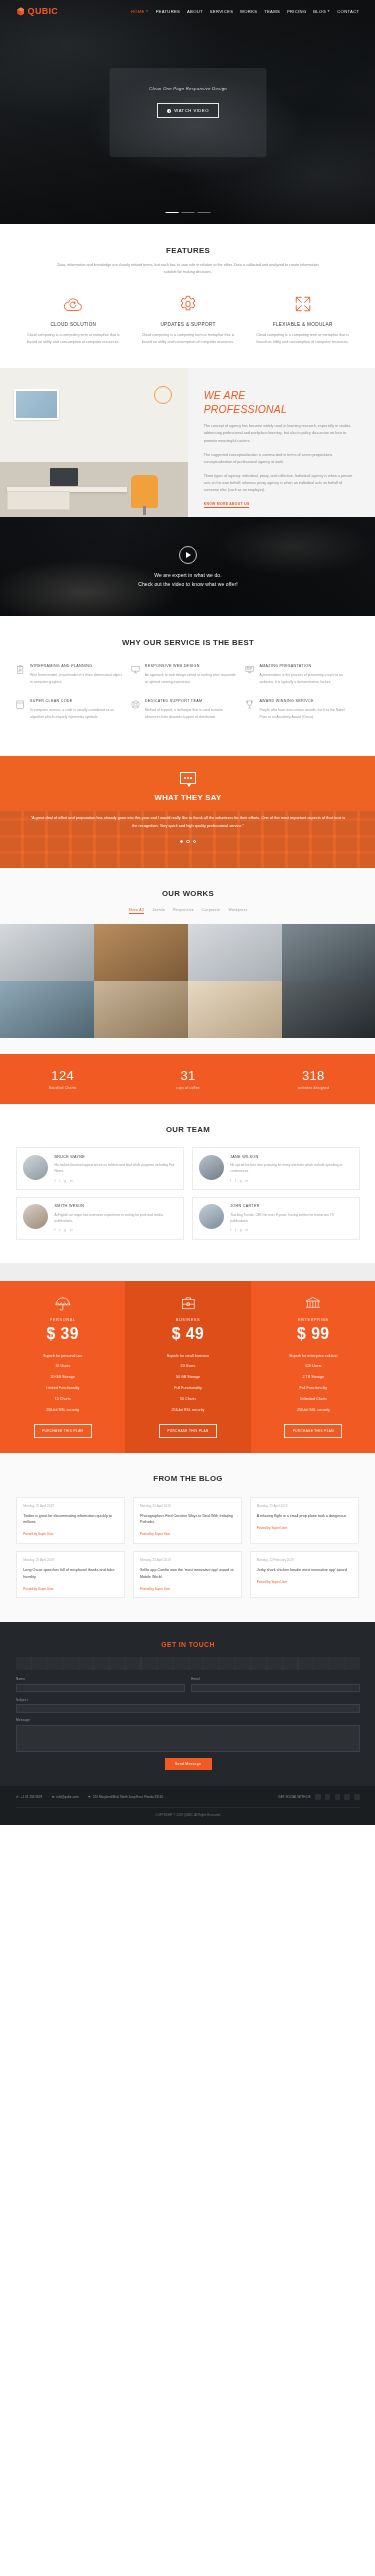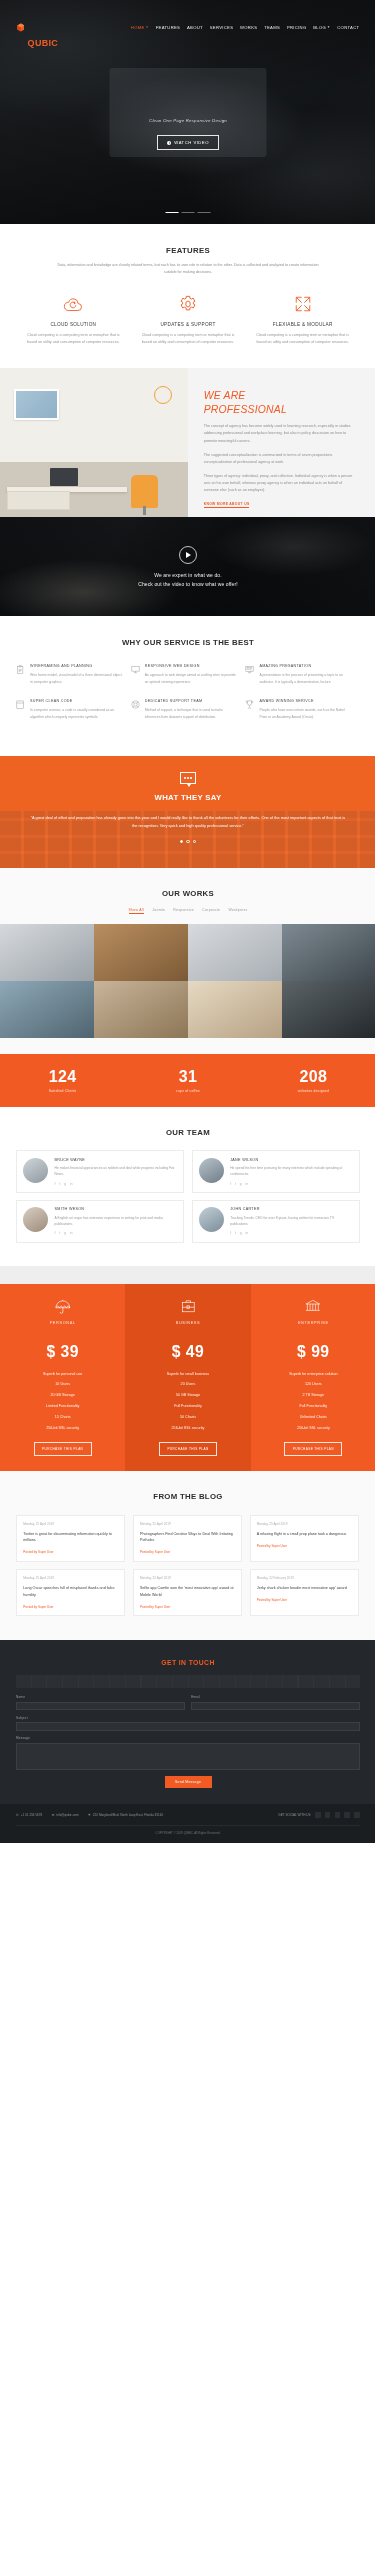--- a/index.html
+++ b/index.html
@@ -16,21 +16,21 @@
         radial-gradient(ellipse 157px 73px at 52% 56%, rgba(90,95,100,.42), transparent 70%),
         radial-gradient(ellipse 219px 104px at 18% 20%, rgba(70,75,80,.30), transparent 70%),
         radial-gradient(ellipse 198px 94px at 85% 78%, rgba(80,85,92,.25), transparent 70%),
         linear-gradient(180deg,rgba(0,0,0,.55),rgba(0,0,0,.35) 40%,rgba(0,0,0,.62));}
   .hero:after{content:"";position:absolute;left:50%;top:68px;transform:translateX(-50%);
       width:157px;height:89px;background:rgba(120,126,132,.18);border-radius:3.1px;}
   .navbar{position:relative;z-index:6;display:flex;align-items:center;
       justify-content:space-between;padding:6.3px 16.7px 0 16.7px;}
   .logo{display:flex;align-items:center;gap:3.1px;}
   .logo-mark{width:7.8px;height:9px;position:relative;}
-  .logo-text{color:#f15a22;font-size:9px;font-weight:bold;letter-spacing:0.3px;margin-top:32px;}
+  .logo-text{color:#f15a22;font-size:9px;font-weight:bold;letter-spacing:0.3px;}
   .nav{display:flex;align-items:center;gap:6.8px;}
   .nav-item{color:#e8e8e8;font-size:4.2px;letter-spacing:0.3px;display:flex;align-items:center;gap:1px;}
   .nav-item.active{color:#f15a22;}
   .caret{font-size:3.1px;opacity:.85;}
   .hero-body{position:relative;z-index:6;text-align:center;padding-top:62px;}
   .hero-h1{color:#fff;font-size:11px;font-weight:bold;letter-spacing:0.4px;line-height:1.45;
       text-shadow:0 1px 3.1px rgba(0,0,0,.6);}
   .hero-sub{color:#d8d8d8;font-size:4.4px;font-style:italic;margin-top:7.8px;letter-spacing:0.2px;}
   .watch-btn{display:inline-flex;align-items:center;gap:3.1px;margin-top:12px;
       border:0.8px solid #e7e7e7;color:#fff;font-size:4.2px;letter-spacing:0.5px;
@@ -134,21 +134,21 @@
   .w3{background:linear-gradient(150deg,#d8dadd,#a7aeb3);}
   .w4{background:linear-gradient(150deg,#7e8a92,#3e474d);}
   .w5{background:linear-gradient(150deg,#8fa9b8,#4f6470);}
   .w6{background:linear-gradient(150deg,#c8b49a,#8d7656);}
   .w7{background:linear-gradient(150deg,#e6d9c2,#b6a184);}
   .w8{background:linear-gradient(150deg,#5c6468,#23282b);}
 
   
   .counters{display:flex;background:#f15a22;}
   .cnt{flex:1;text-align:center;padding:13.6px 3.1px;}
-  .cnt .n{color:#fff;font-size:16px;font-weight:bold;letter-spacing:0.3px;}
+  .cnt .n{color:#fff;font-size:13px;font-weight:normal;letter-spacing:0.3px;}
   .cnt .l{color:#ffe2d5;font-size:3.4px;margin-top:3.7px;letter-spacing:0.2px;}
 
   
   .team{padding:21px 0 23px;background:#fff;}
   .team-grid{display:flex;flex-wrap:wrap;gap:7.3px;margin-top:13.6px;}
   .tm{width:calc(50% - 3.7px);display:flex;gap:6.3px;border:0.5px solid #ececec;background:#fff;padding:6.3px;}
   .ava{flex:0 0 25px;height:25px;border-radius:50%;background:linear-gradient(150deg,#cfd6da,#8e999f);}
   .ava.a2{background:linear-gradient(150deg,#b8c4cc,#6f7d87);}
   .ava.a3{background:linear-gradient(150deg,#d9cfc4,#9c8b79);}
   .ava.a4{background:linear-gradient(150deg,#c2cfd6,#7b8d99);}
@@ -156,21 +156,21 @@
   .tm-p{font-size:3.3px;line-height:1.9;color:#9b9b9b;margin-top:3.1px;}
   .soc{display:flex;gap:3.7px;margin-top:4.2px;color:#b9b9b9;font-size:3.7px;}
 
   
   .pricing{background:#eee;padding:18px 0 0;}
   .price-row{display:flex;}
   .pl{flex:1;background:#f15a22;color:#fff;text-align:center;padding:13.6px 7.3px 15.7px;}
   .pl.mid{background:#dd4e18;}
   .pl-ico{height:19px;display:flex;align-items:center;justify-content:center;}
   .pl-name{font-size:3.9px;letter-spacing:0.6px;margin-top:4.2px;color:#ffe3d6;}
-  .pl-price{font-size:15.7px;font-weight:bold;margin-top:18px;letter-spacing:0.5px;}
+  .pl-price{font-size:15.7px;font-weight:bold;margin-top:3px;letter-spacing:0.5px;}
   .pl-li{font-size:3.7px;margin-top:6.8px;color:#fff2ec;}
   .pl-li.first{margin-top:10.4px;}
   .pl-btn{display:inline-block;margin-top:12.5px;border:0.5px solid rgba(255,255,255,.85);
       font-size:3.1px;letter-spacing:0.4px;padding:3.7px 7.3px;color:#fff;}
 
   
   .blog{background:#fafafa;padding:21px 0 24px;}
   .blog-grid{display:flex;flex-wrap:wrap;gap:7.3px;margin-top:13.6px;}
   .bp{width:calc(33.333% - 5.2px);background:#fff;border:0.5px solid #ececec;padding:6.3px;}
   .bp-d{font-size:3.1px;color:#b0b0b0;}
@@ -472,21 +472,21 @@
 <section class="counters">
   <div class="cnt">
     <div class="n">124</div>
     <div class="l">Satisfied Clients</div>
   </div>
   <div class="cnt">
     <div class="n">31</div>
     <div class="l">cups of coffee</div>
   </div>
   <div class="cnt">
-    <div class="n">208</div>
+    <div class="n">318</div>
     <div class="l">websites designed</div>
   </div>
 </section>
 
 <section class="team">
   <div class="wrap">
     <h2 class="sec-title">OUR TEAM</h2>
     <div class="team-grid">
 
       <div class="tm">

